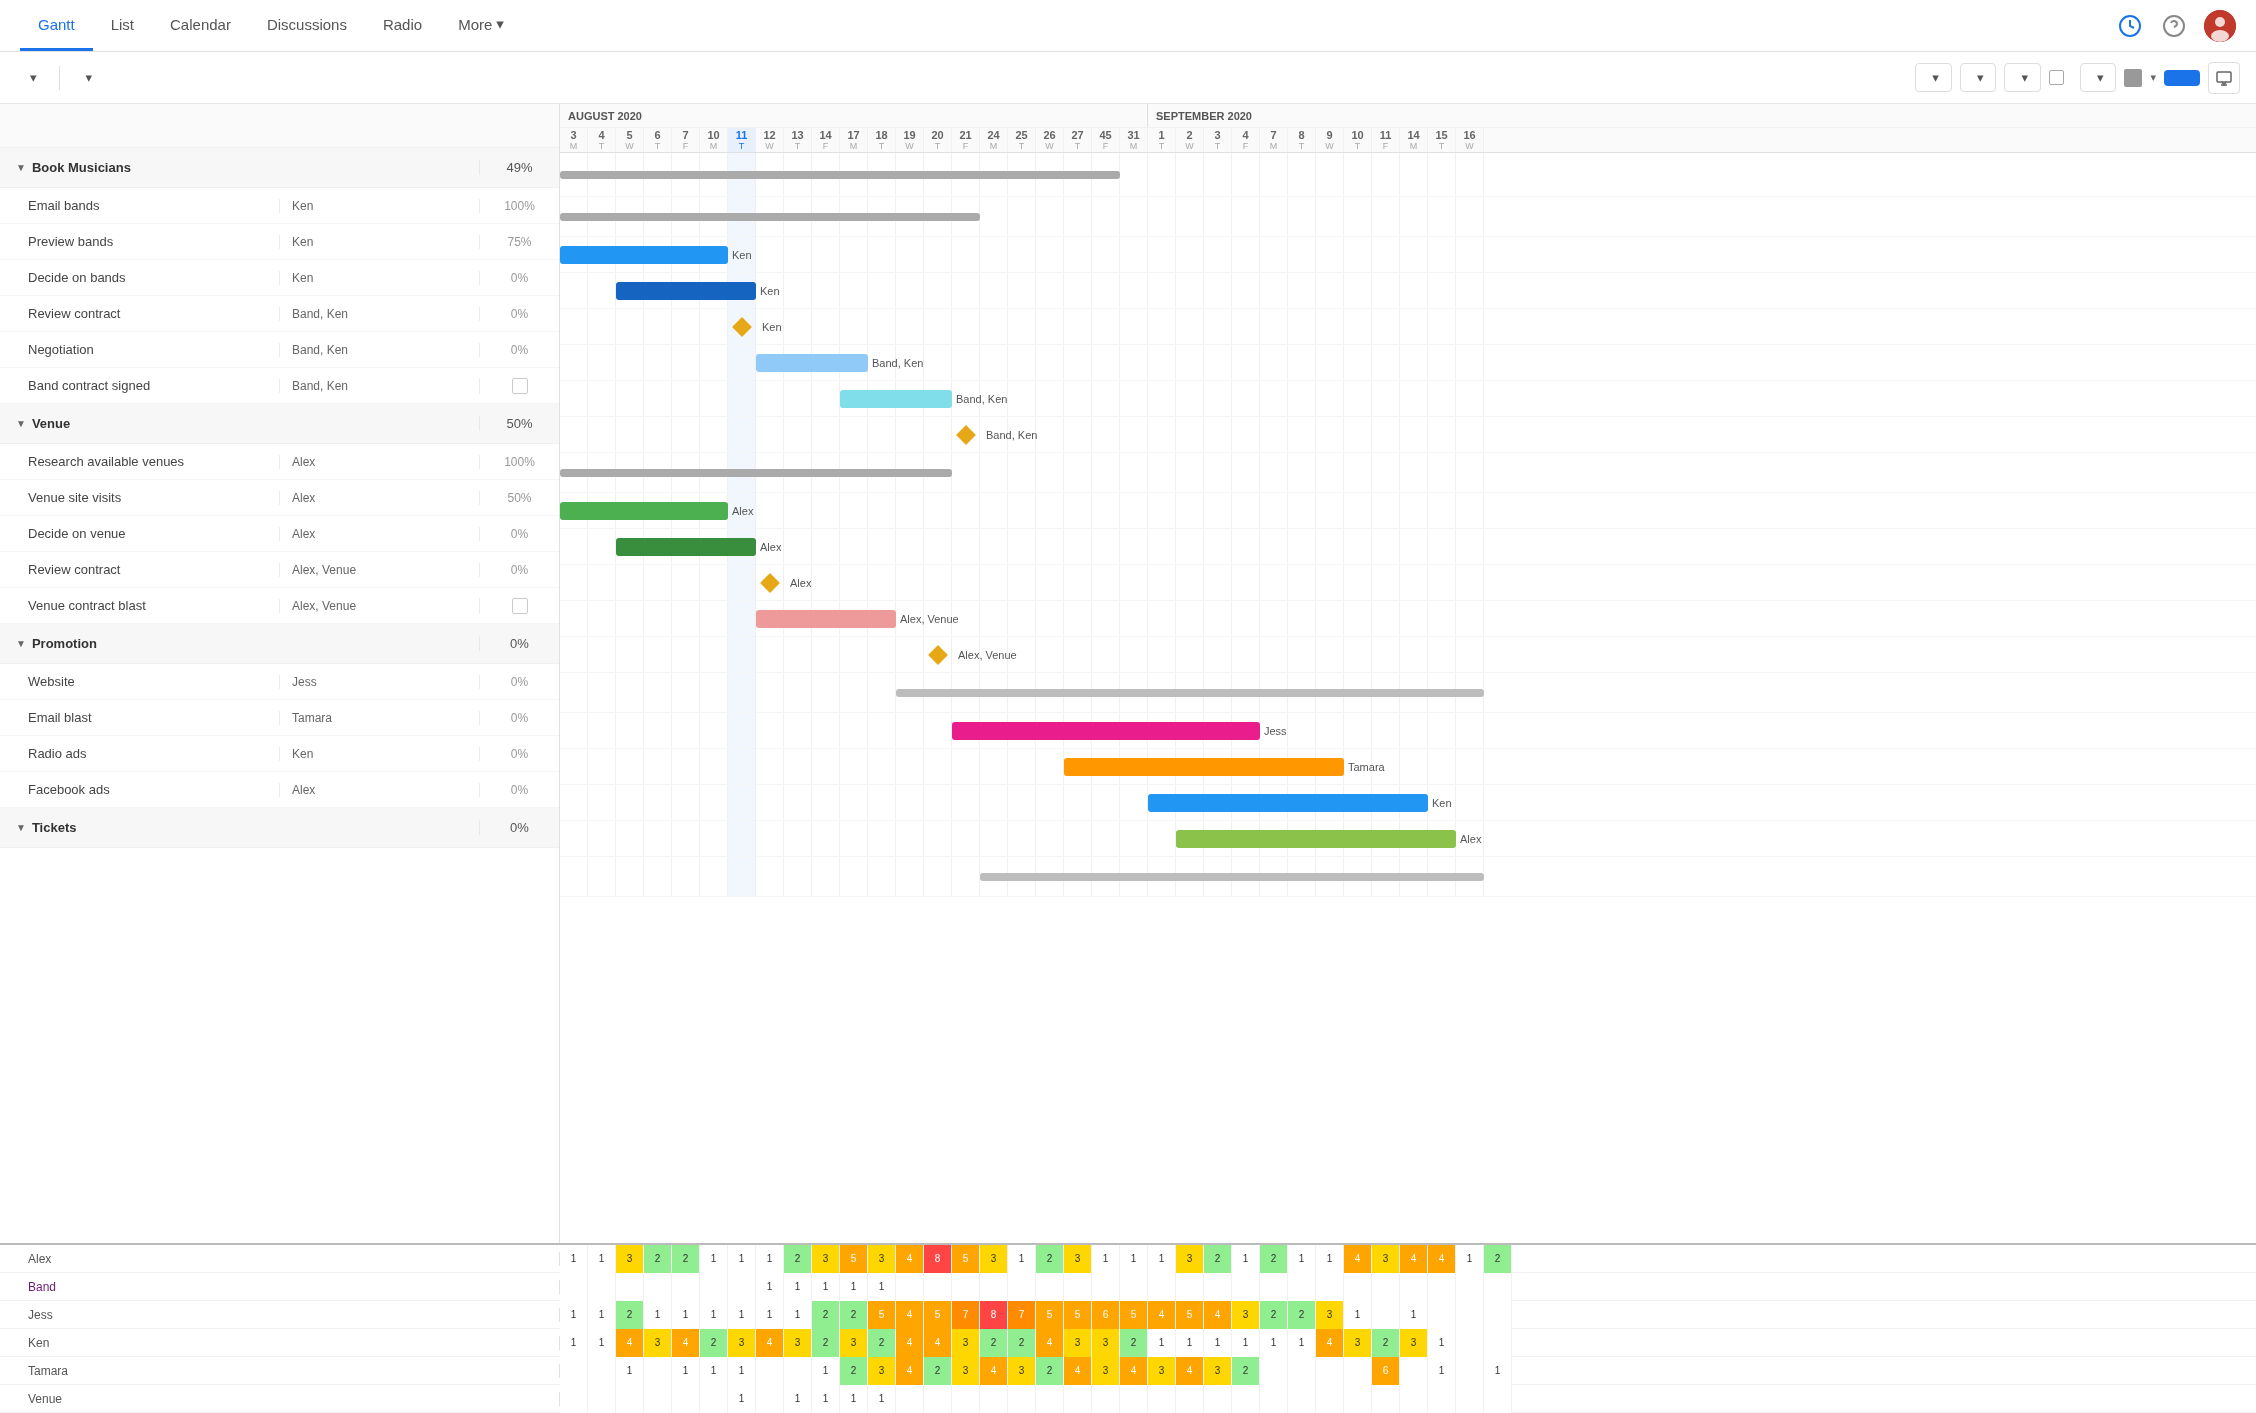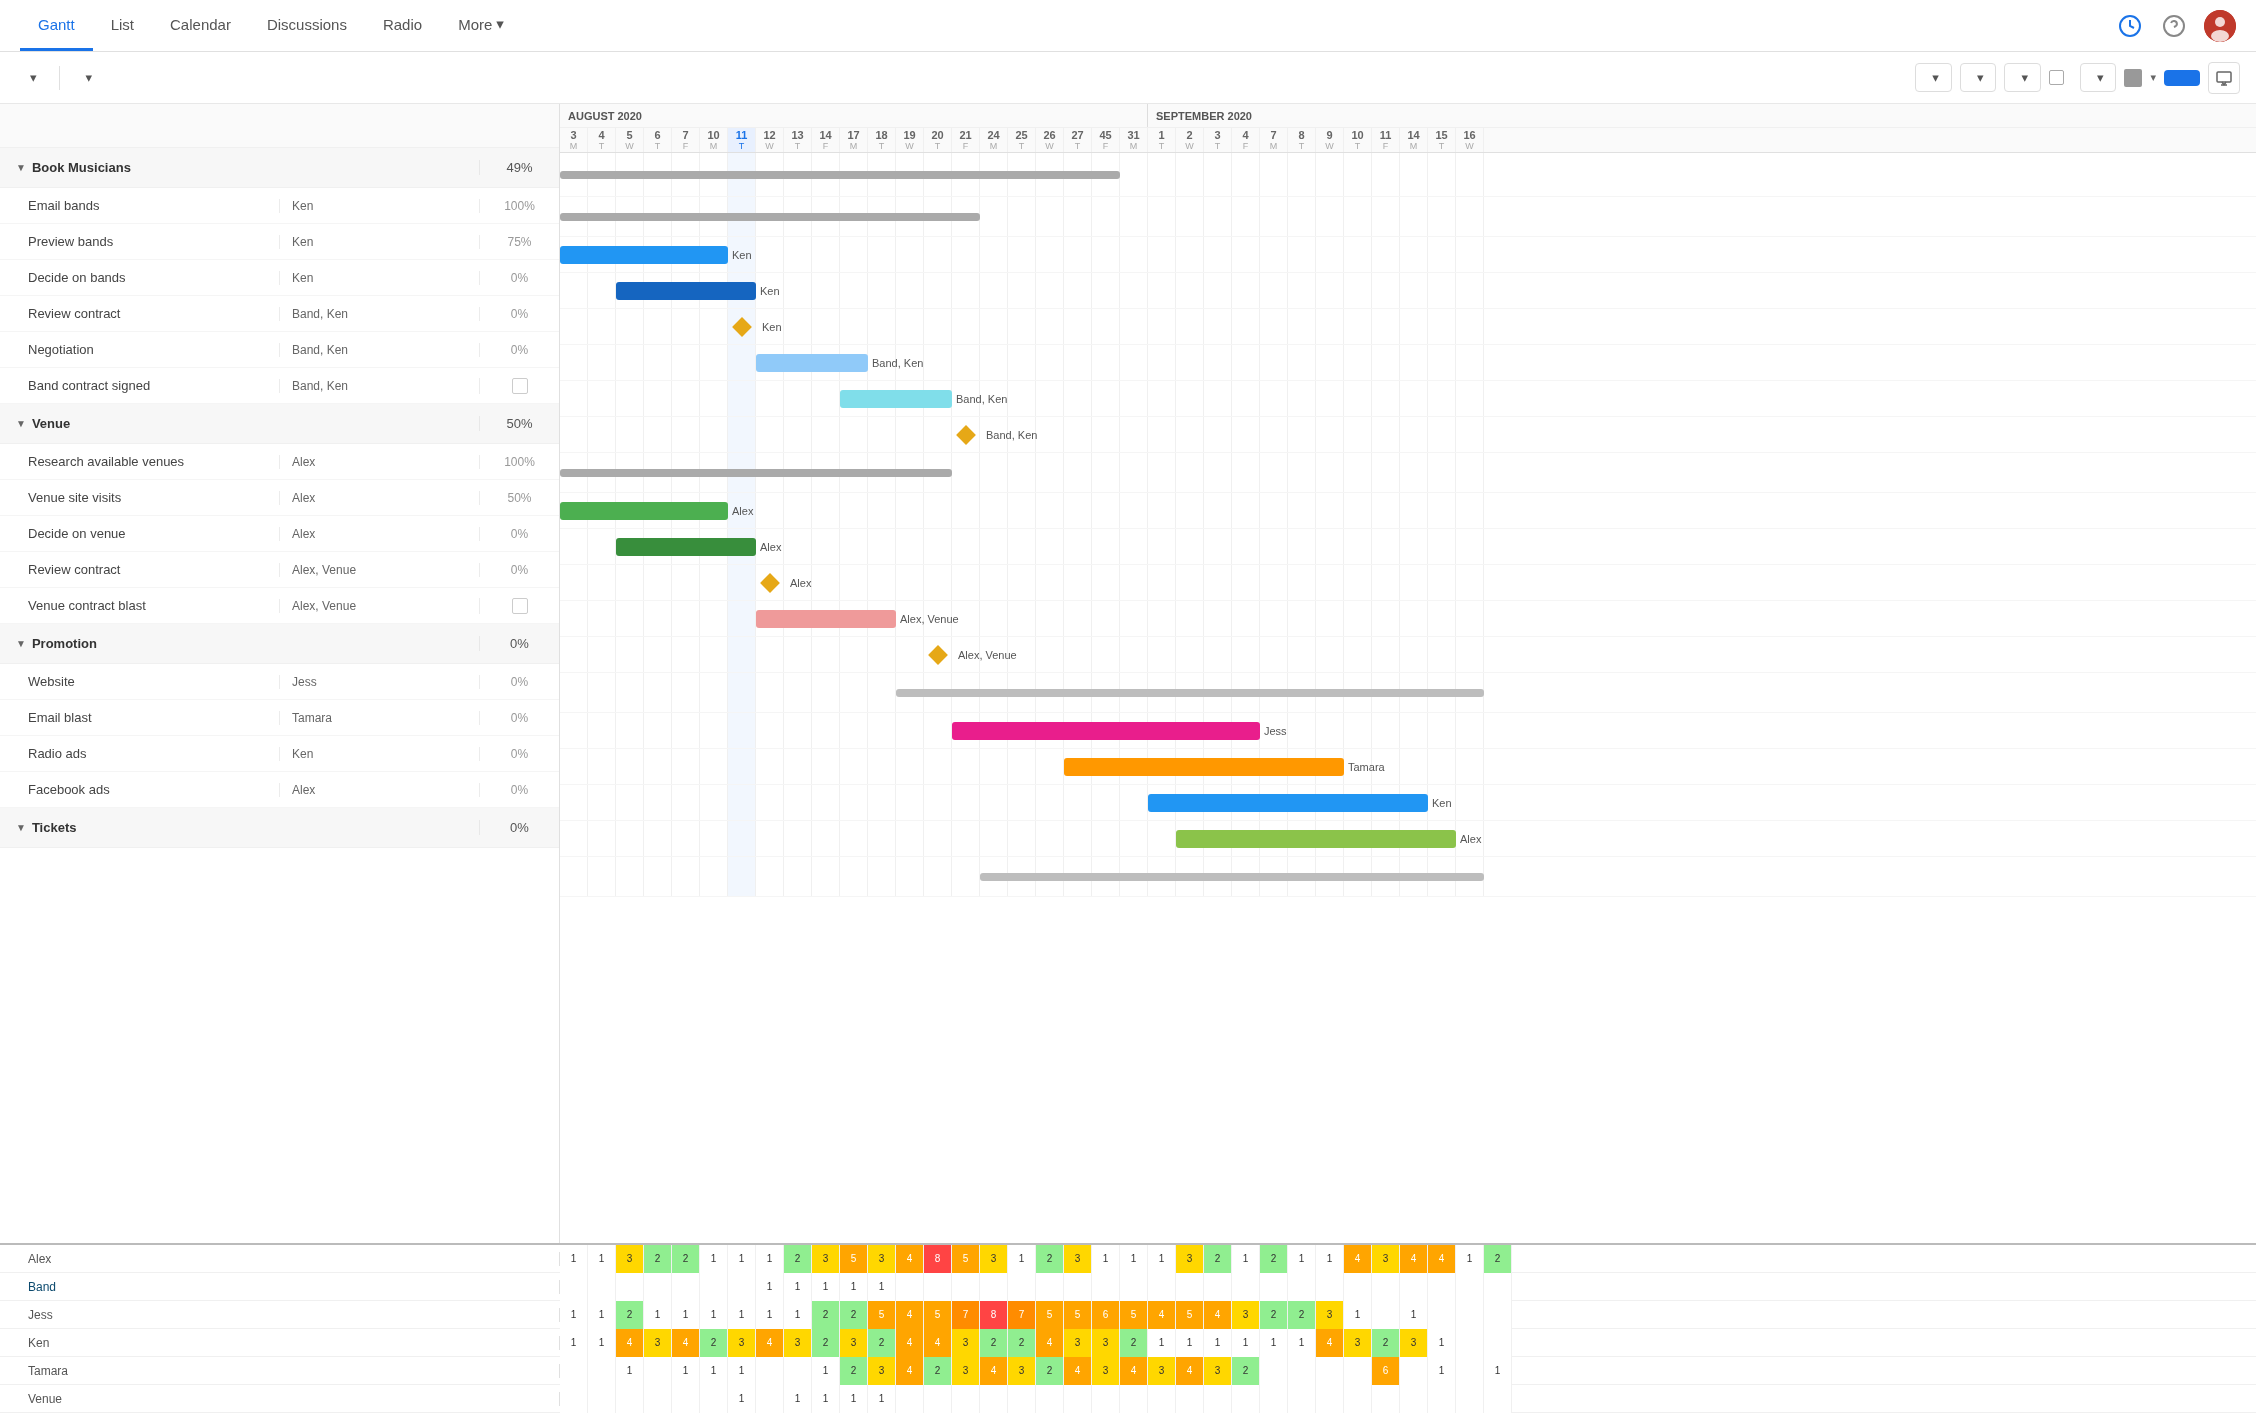--- a/index.html
+++ b/index.html
@@ -1192,21 +1192,21 @@
           <div style="width: 28px; min-width: 28px; height: 28px; display: flex; align-items: center; justify-content: center; font-size: 10px; font-weight: 500; border-right: 1px solid rgb(240, 240, 240); background: rgb(255, 255, 255); color: rgb(51, 51, 51); flex-shrink: 0;">1</div>
           <div style="width: 28px; min-width: 28px; height: 28px; display: flex; align-items: center; justify-content: center; font-size: 10px; font-weight: 500; border-right: 1px solid rgb(240, 240, 240); background: rgb(255, 255, 255); color: rgb(51, 51, 51); flex-shrink: 0;">1</div>
           <div style="width: 28px; min-width: 28px; height: 28px; display: flex; align-items: center; justify-content: center; font-size: 10px; font-weight: 500; border-right: 1px solid rgb(240, 240, 240); background: rgb(255, 165, 0); color: rgb(255, 255, 255); flex-shrink: 0;">4</div>
           <div style="width: 28px; min-width: 28px; height: 28px; display: flex; align-items: center; justify-content: center; font-size: 10px; font-weight: 500; border-right: 1px solid rgb(240, 240, 240); background: rgb(255, 215, 0); color: rgb(51, 51, 51); flex-shrink: 0;">3</div>
           <div style="width: 28px; min-width: 28px; height: 28px; display: flex; align-items: center; justify-content: center; font-size: 10px; font-weight: 500; border-right: 1px solid rgb(240, 240, 240); background: rgb(255, 165, 0); color: rgb(255, 255, 255); flex-shrink: 0;">4</div>
           <div style="width: 28px; min-width: 28px; height: 28px; display: flex; align-items: center; justify-content: center; font-size: 10px; font-weight: 500; border-right: 1px solid rgb(240, 240, 240); background: rgb(255, 165, 0); color: rgb(255, 255, 255); flex-shrink: 0;">4</div>
           <div style="width: 28px; min-width: 28px; height: 28px; display: flex; align-items: center; justify-content: center; font-size: 10px; font-weight: 500; border-right: 1px solid rgb(240, 240, 240); background: rgb(255, 255, 255); color: rgb(51, 51, 51); flex-shrink: 0;">1</div>
           <div style="width: 28px; min-width: 28px; height: 28px; display: flex; align-items: center; justify-content: center; font-size: 10px; font-weight: 500; border-right: 1px solid rgb(240, 240, 240); background: rgb(144, 238, 144); color: rgb(51, 51, 51); flex-shrink: 0;">2</div>
         </div>
         <div style="display: flex; align-items: center; height: 28px; border-bottom: 1px solid rgb(240, 240, 240);">
-          <div style="width: 560px; min-width: 560px; padding: 0px 12px 0px 28px; font-size: 12px; color: #0c4a6e; border-right: 1px solid rgb(224, 224, 224); display: flex; align-items: center; flex-shrink: 0;">Band</div>
+          <div style="width: 560px; min-width: 560px; padding: 0px 12px 0px 28px; font-size: 12px; color: #701a75; border-right: 1px solid rgb(224, 224, 224); display: flex; align-items: center; flex-shrink: 0;">Band</div>
           <div style="width: 28px; min-width: 28px; height: 28px; display: flex; align-items: center; justify-content: center; font-size: 10px; font-weight: 500; border-right: 1px solid rgb(240, 240, 240); background: rgb(255, 255, 255); color: rgb(51, 51, 51); flex-shrink: 0;"></div>
           <div style="width: 28px; min-width: 28px; height: 28px; display: flex; align-items: center; justify-content: center; font-size: 10px; font-weight: 500; border-right: 1px solid rgb(240, 240, 240); background: rgb(255, 255, 255); color: rgb(51, 51, 51); flex-shrink: 0;"></div>
           <div style="width: 28px; min-width: 28px; height: 28px; display: flex; align-items: center; justify-content: center; font-size: 10px; font-weight: 500; border-right: 1px solid rgb(240, 240, 240); background: rgb(255, 255, 255); color: rgb(51, 51, 51); flex-shrink: 0;"></div>
           <div style="width: 28px; min-width: 28px; height: 28px; display: flex; align-items: center; justify-content: center; font-size: 10px; font-weight: 500; border-right: 1px solid rgb(240, 240, 240); background: rgb(255, 255, 255); color: rgb(51, 51, 51); flex-shrink: 0;"></div>
           <div style="width: 28px; min-width: 28px; height: 28px; display: flex; align-items: center; justify-content: center; font-size: 10px; font-weight: 500; border-right: 1px solid rgb(240, 240, 240); background: rgb(255, 255, 255); color: rgb(51, 51, 51); flex-shrink: 0;"></div>
           <div style="width: 28px; min-width: 28px; height: 28px; display: flex; align-items: center; justify-content: center; font-size: 10px; font-weight: 500; border-right: 1px solid rgb(240, 240, 240); background: rgb(255, 255, 255); color: rgb(51, 51, 51); flex-shrink: 0;"></div>
           <div style="width: 28px; min-width: 28px; height: 28px; display: flex; align-items: center; justify-content: center; font-size: 10px; font-weight: 500; border-right: 1px solid rgb(240, 240, 240); background: rgb(255, 255, 255); color: rgb(51, 51, 51); flex-shrink: 0;"></div>
           <div style="width: 28px; min-width: 28px; height: 28px; display: flex; align-items: center; justify-content: center; font-size: 10px; font-weight: 500; border-right: 1px solid rgb(240, 240, 240); background: rgb(255, 255, 255); color: rgb(51, 51, 51); flex-shrink: 0;">1</div>
           <div style="width: 28px; min-width: 28px; height: 28px; display: flex; align-items: center; justify-content: center; font-size: 10px; font-weight: 500; border-right: 1px solid rgb(240, 240, 240); background: rgb(255, 255, 255); color: rgb(51, 51, 51); flex-shrink: 0;">1</div>
           <div style="width: 28px; min-width: 28px; height: 28px; display: flex; align-items: center; justify-content: center; font-size: 10px; font-weight: 500; border-right: 1px solid rgb(240, 240, 240); background: rgb(255, 255, 255); color: rgb(51, 51, 51); flex-shrink: 0;">1</div>

